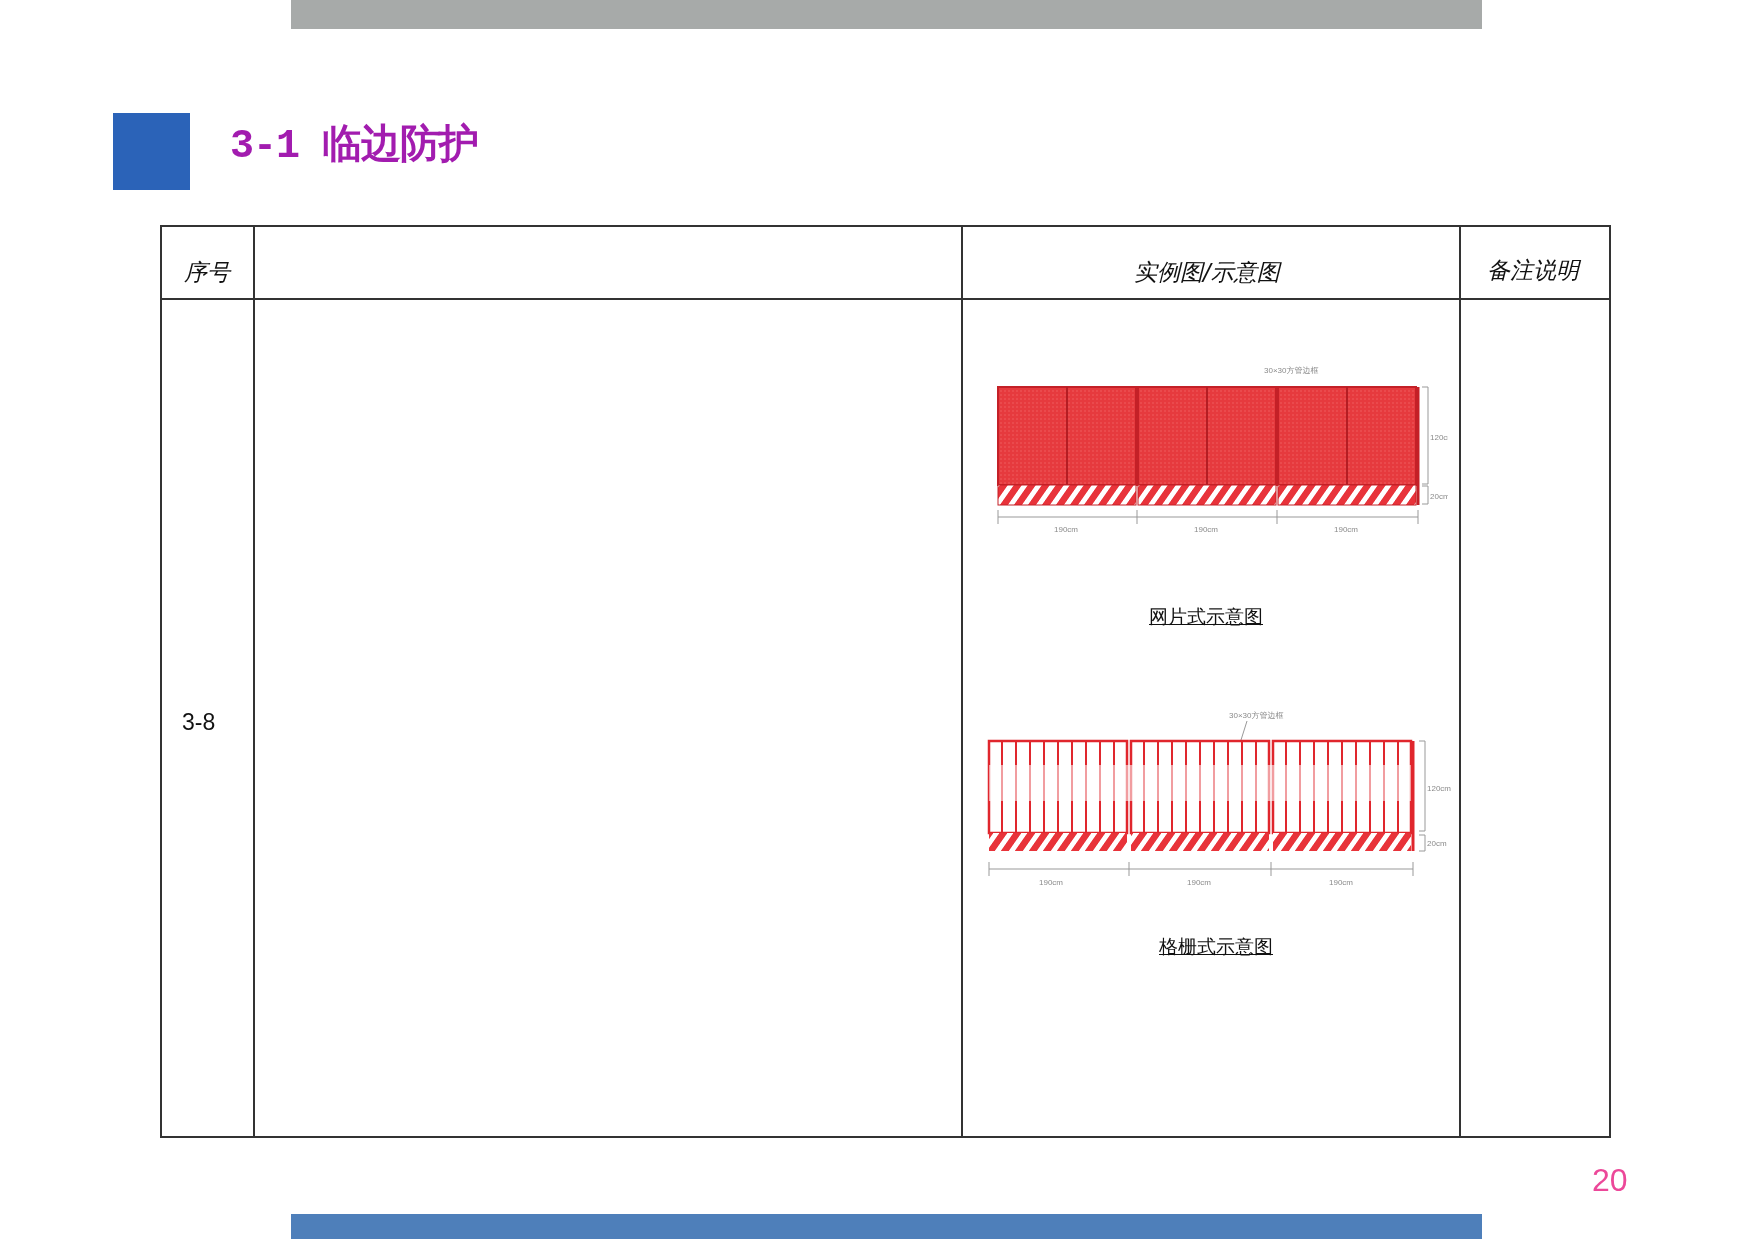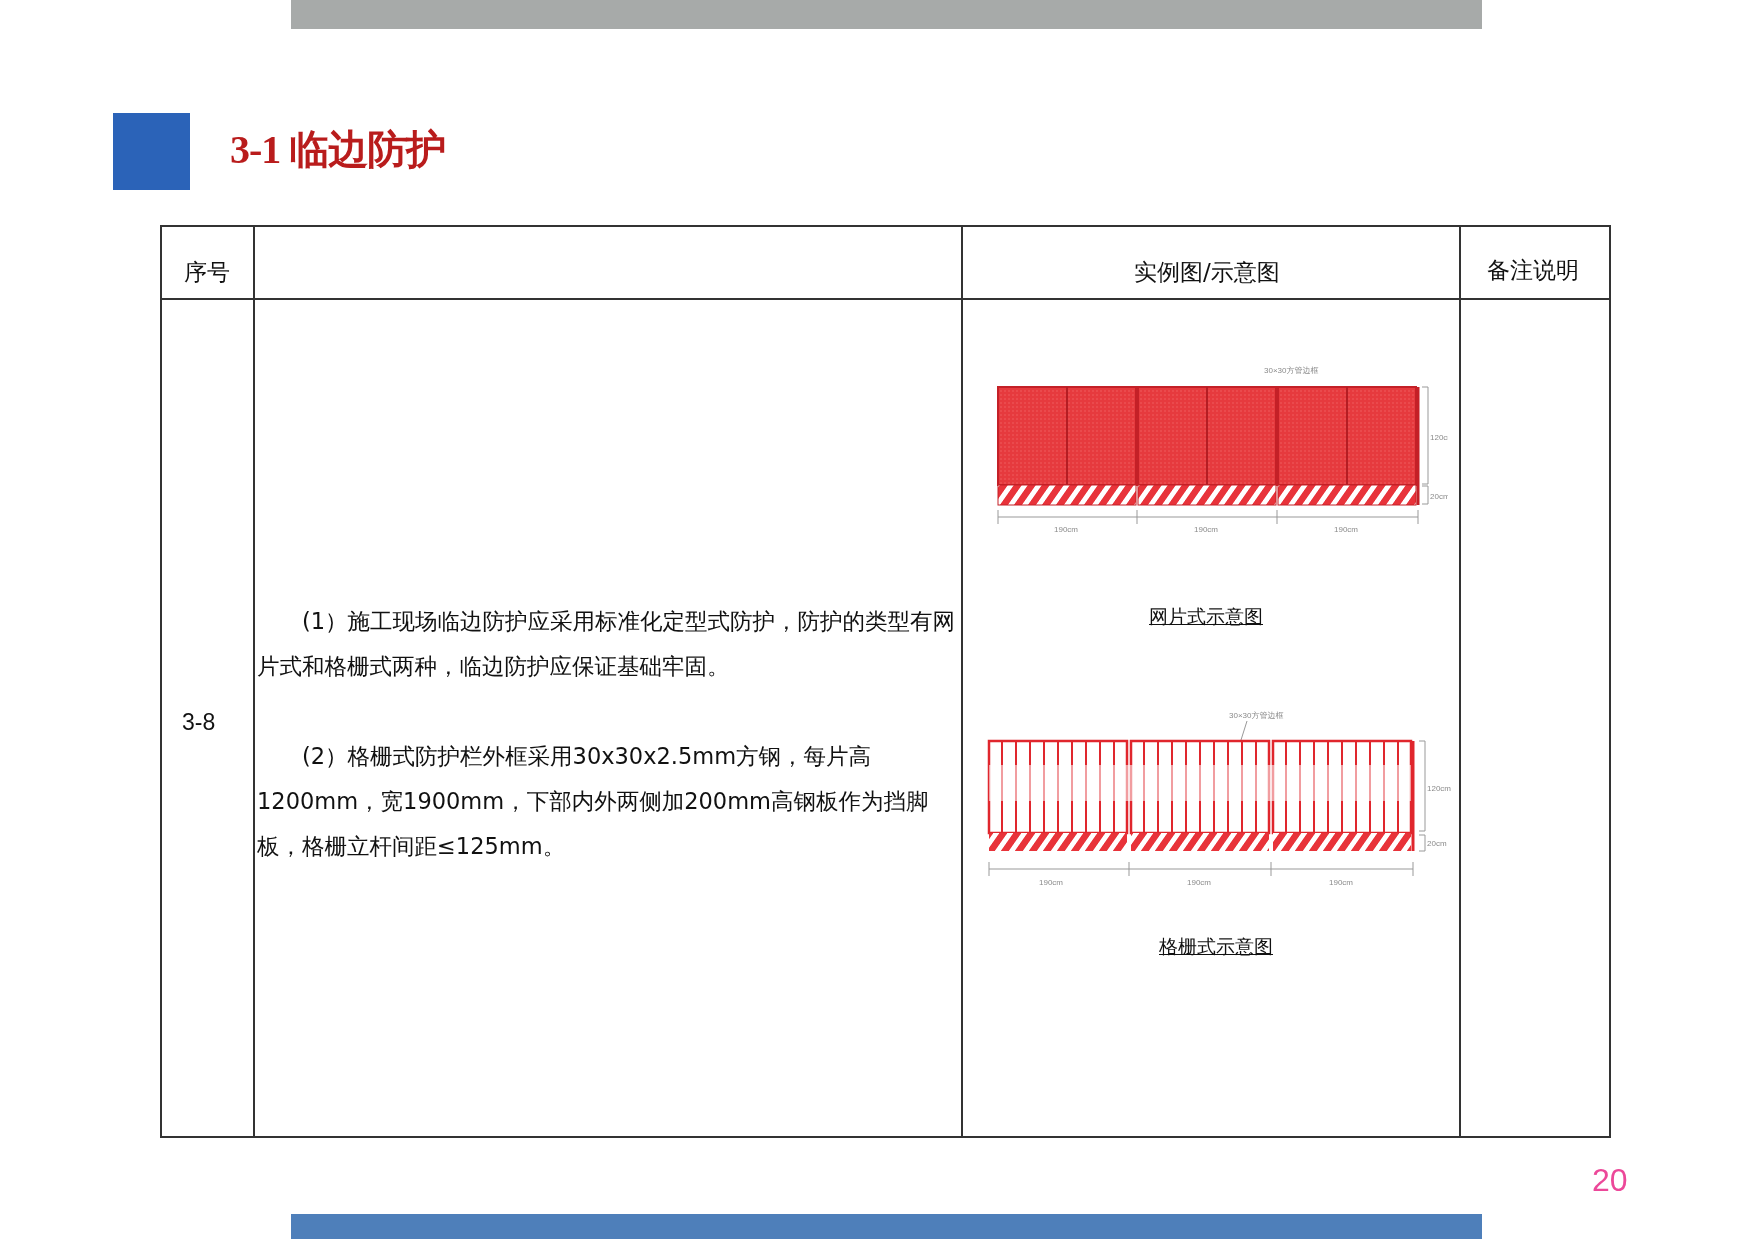--- a/index.html
+++ b/index.html
@@ -6,29 +6,29 @@
   body {
     width: 1754px; height: 1239px; position: relative; overflow: hidden;
     background: #ffffff;
     font-family: "DejaVu Sans", "Liberation Sans", sans-serif;
     color: #111;
   }
   .top-bar { position: absolute; left: 291px; top: 0; width: 1191px; height: 29px; background: #a7aaa9; }
   .bottom-bar { position: absolute; left: 291px; top: 1214px; width: 1191px; height: 25px; background: #4e7fba; }
   .title-square { position: absolute; left: 113px; top: 113px; width: 77px; height: 77px; background: #2b63b8; }
   .page-title {
-    position: absolute; left: 230px; top: 122px; font-size: 40px; font-weight: bold;
-    font-family: Liberation Serif, serif; letter-spacing: -1px; color: #b91c1c;
+    position: absolute; left: 230px; top: 116px; font-size: 40px; font-weight: bold;
+    font-family: Liberation Mono, monospace; letter-spacing: -1px; color: #a21caf;
   }
   .page-number { position: absolute; left: 1592px; top: 1162px; font-size: 32px; color: #ec4899; font-family: "Liberation Sans", sans-serif; }
 
   .table { position: absolute; left: 160px; top: 225px; width: 1451px; height: 913px; border: 2px solid #333; box-sizing: border-box; }
   .vline { position: absolute; top: 0; bottom: 0; width: 2px; background: #333; }
   .hline { position: absolute; left: 0; right: 0; height: 2px; background: #333; }
-  .hdr { position: absolute; font-size: 23px; color: #111; white-space: nowrap; }
+  .hdr { position: absolute; font-size: 23px; color: #111; white-space: nowrap; font-style: italic; }
 
   .cell-seq { position: absolute; left: 20px; top: 482px; font-size: 23px; font-family: "Liberation Sans", sans-serif; }
   .content { position: absolute; left: 95px; top: 372px; width: 705px; font-size: 22.5px; line-height: 45px; color: #111; }
   .content p { margin: 0 0 45px 0; text-indent: 2em; }
   .content p:last-child { margin-bottom: 0; }
 
   .fig { position: absolute; }
   .fig-caption { position: absolute; font-size: 19px; white-space: nowrap; color: #111; text-decoration: underline; }
   .dim-text { font-size: 8px; fill: #8a8a8a; font-family: "Liberation Sans", sans-serif; }
 </style>
@@ -44,24 +44,20 @@
   <div class="vline" style="left:799px"></div>
   <div class="vline" style="left:1297px"></div>
   <div class="hline" style="top:71px"></div>
 
   <div class="hdr" style="left:22px; top:30px">序号</div>
   <div class="hdr" style="left:972px; top:30px">实例图/示意图</div>
   <div class="hdr" style="left:1325px; top:28px">备注说明</div>
 
   <div class="cell-seq">3-8</div>
 
-  <div class="content">
-    <p>(1）施工现场临边防护应采用标准化定型式防护，防护的类型有网片式和格栅式两种，临边防护应保证基础牢固。</p>
-    <p>(2）格栅式防护栏外框采用30x30x2.5mm方钢，每片高1200mm，宽1900mm，下部内外两侧加200mm高钢板作为挡脚板，格栅立杆间距≤125mm。</p>
-  </div>
 
   <svg class="fig" style="left:826px; top:135px" width="460" height="190" viewBox="0 0 460 190">
     <defs>
       <pattern id="stripe" width="14" height="20" patternUnits="userSpaceOnUse" patternTransform="skewX(-35)">
         <rect width="14" height="20" fill="#ffffff"></rect>
         <rect width="8" height="20" fill="#e8333a"></rect>
       </pattern>
       <pattern id="mesh" width="4" height="4" patternUnits="userSpaceOnUse">
         <rect width="4" height="4" fill="#e63a3e"></rect>
         <rect width="2" height="2" fill="#ea4a4d"></rect>

